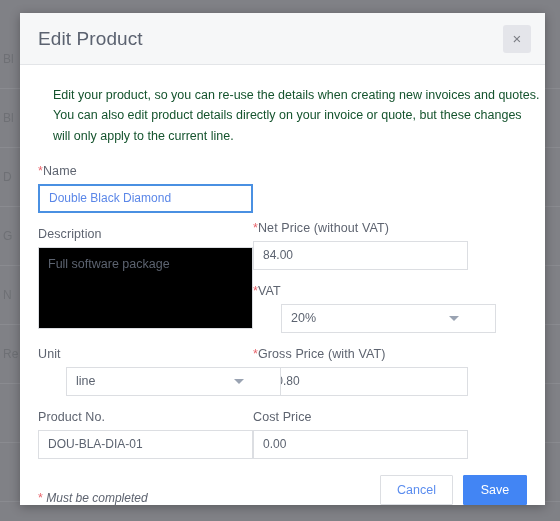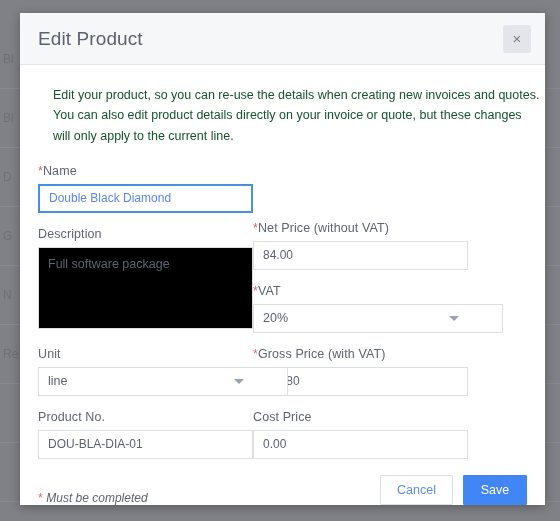--- a/index.html
+++ b/index.html
@@ -162,31 +162,32 @@
     border-radius: 0;
     line-height: 1.3;
   }
 
   .select-wrap {
     position: relative;
     width: 215px;
     height: 29px;
   }
   .select-box {
-    width: 250px;
+    width: 215px;
     height: 29px;
     box-sizing: border-box;
     border: 1px solid #dcdee2;
     background: #fff;
     font-size: 12.5px;
     color: #5c6370;
     padding: 0 26px 0 9px;
     display: flex;
     align-items: center;
     cursor: pointer;
+    margin-left: 28px;
   }
   .select-arrow {
     position: absolute;
     right: 9px;
     top: 50%;
     margin-top: -2px;
     width: 0;
     height: 0;
     border-left: 5px solid transparent;
     border-right: 5px solid transparent;

